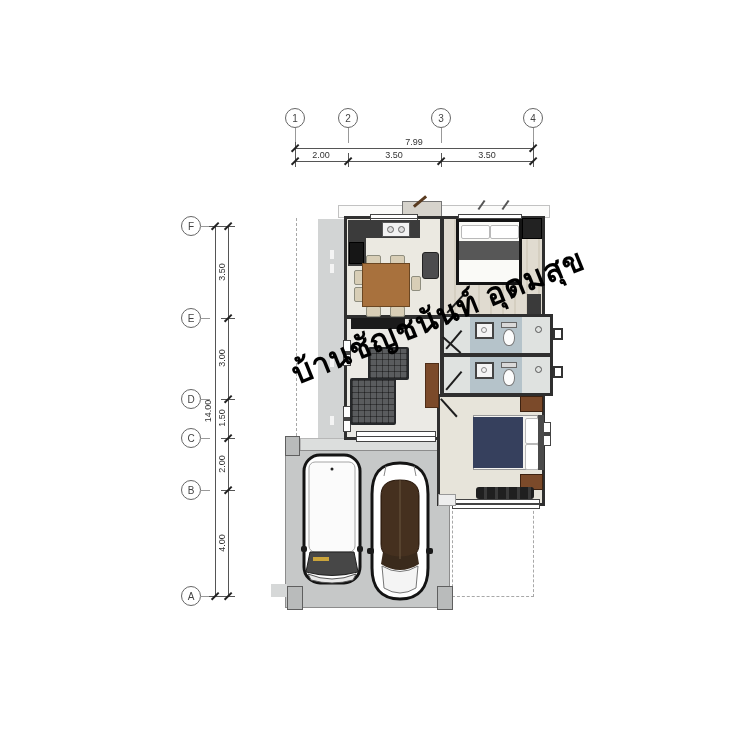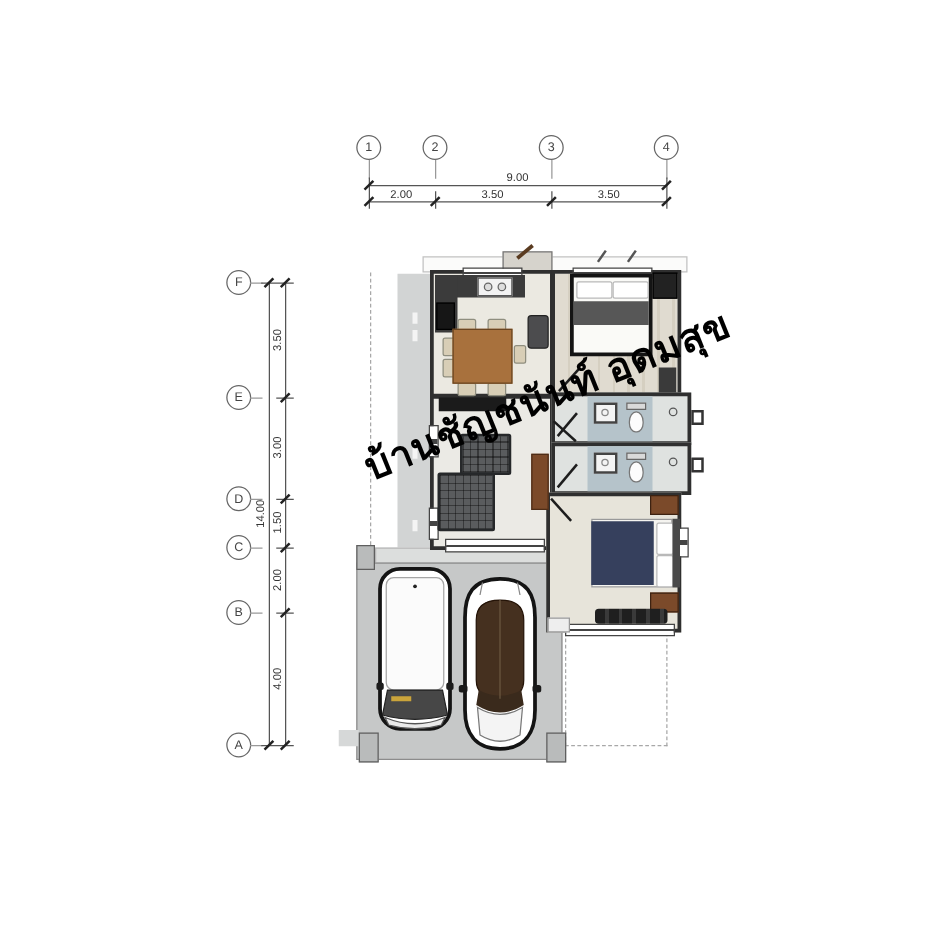--- a/index.html
+++ b/index.html
@@ -56,21 +56,21 @@
   <div class="vl" style="left:441px;top:153px;height:14px"></div>
   <div class="vl" style="left:533px;top:142px;height:25px"></div>
   <div class="hl" style="left:295px;top:148px;width:238px"></div>
   <div class="hl" style="left:295px;top:161px;width:238px"></div>
   <div class="tick" style="left:295px;top:148px"></div>
   <div class="tick" style="left:533px;top:148px"></div>
   <div class="tick" style="left:295px;top:161px"></div>
   <div class="tick" style="left:348px;top:161px"></div>
   <div class="tick" style="left:441px;top:161px"></div>
   <div class="tick" style="left:533px;top:161px"></div>
-  <span class="lbl" style="left:414px;top:142px">9.00</span>
+  <span class="lbl" style="left:414px;top:142px">7.99</span>
   <span class="lbl" style="left:321px;top:155px">2.00</span>
   <span class="lbl" style="left:394px;top:155px">3.50</span>
   <span class="lbl" style="left:487px;top:155px">3.50</span>
 
   <div class="gc" style="left:191px;top:226px">
       <span>F</span>
     </div>
   <div class="gc" style="left:191px;top:318px">
       <span>E</span>
     </div>

